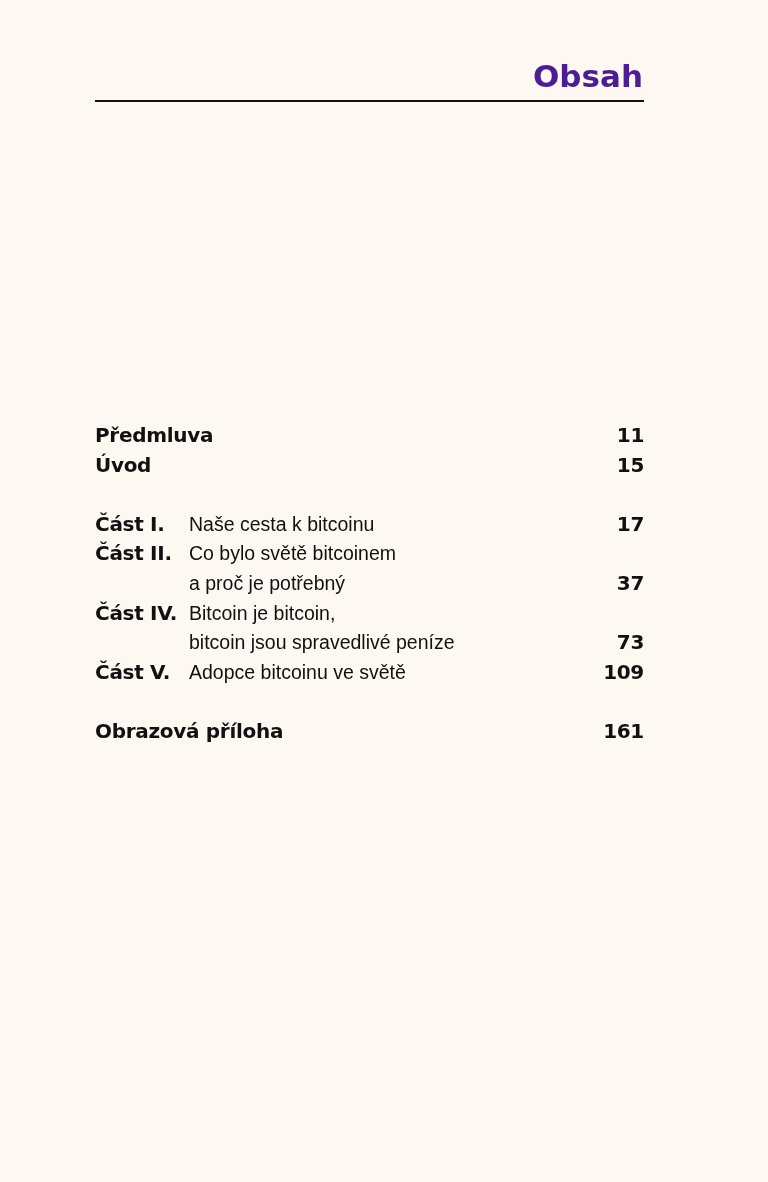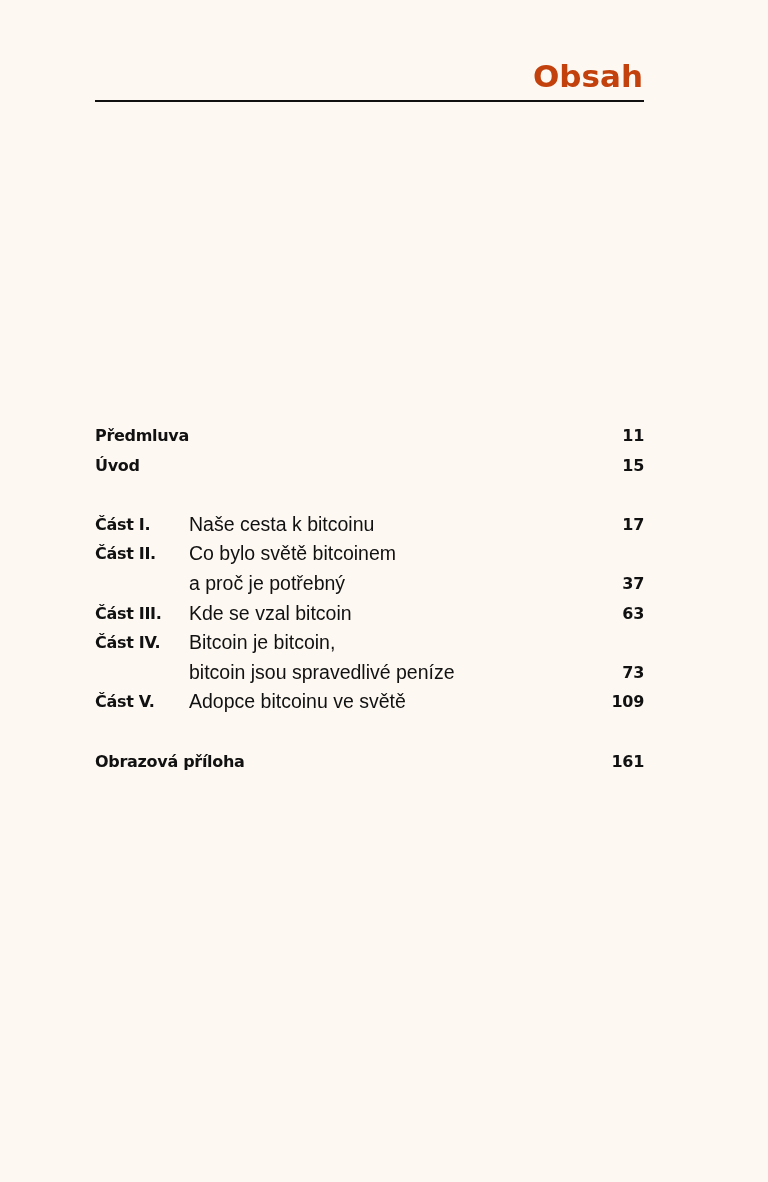--- a/index.html
+++ b/index.html
@@ -16,21 +16,21 @@
   }
   .page-title {
     position: absolute;
     right: 125px;
     top: 56px;
     font-family: "DejaVu Sans", sans-serif;
     font-weight: bold;
     font-size: 31px;
     letter-spacing: 0px;
     line-height: 40px;
-    color: #c2410c;
+    color: #4c1d95;
   }
   .title-rule {
     position: absolute;
     left: 95px;
     top: 100px;
     width: 549px;
     height: 1.5px;
     background: #111;
   }
   .toc {
@@ -43,21 +43,21 @@
     position: relative;
     height: 29.6px;
     line-height: 29.6px;
   }
   .gap {
     height: 29.6px;
   }
   .sans {
     font-family: "DejaVu Sans", sans-serif;
     font-weight: bold;
-    font-size: 16px;
+    font-size: 20px;
     letter-spacing: -0.3px;
   }
   .serif {
     font-family: Liberation Sans, sans-serif;
     font-size: 19.5px;
   }
   .label {
     position: absolute;
     left: 0;
     top: 0;
@@ -101,25 +101,20 @@
 
   <div class="row">
     <span class="label sans">Část II.</span>
     <span class="chapter serif">Co bylo světě bitcoinem</span>
   </div>
   <div class="row">
     <span class="chapter serif">a proč je potřebný</span>
     <span class="page sans">37</span>
   </div>
 
-  <div class="row">
-    <span class="label sans">Část III.</span>
-    <span class="chapter serif">Kde se vzal bitcoin</span>
-    <span class="page sans">63</span>
-  </div>
 
   <div class="row">
     <span class="label sans">Část IV.</span>
     <span class="chapter serif">Bitcoin je bitcoin,</span>
   </div>
   <div class="row">
     <span class="chapter serif">bitcoin jsou spravedlivé peníze</span>
     <span class="page sans">73</span>
   </div>
 

